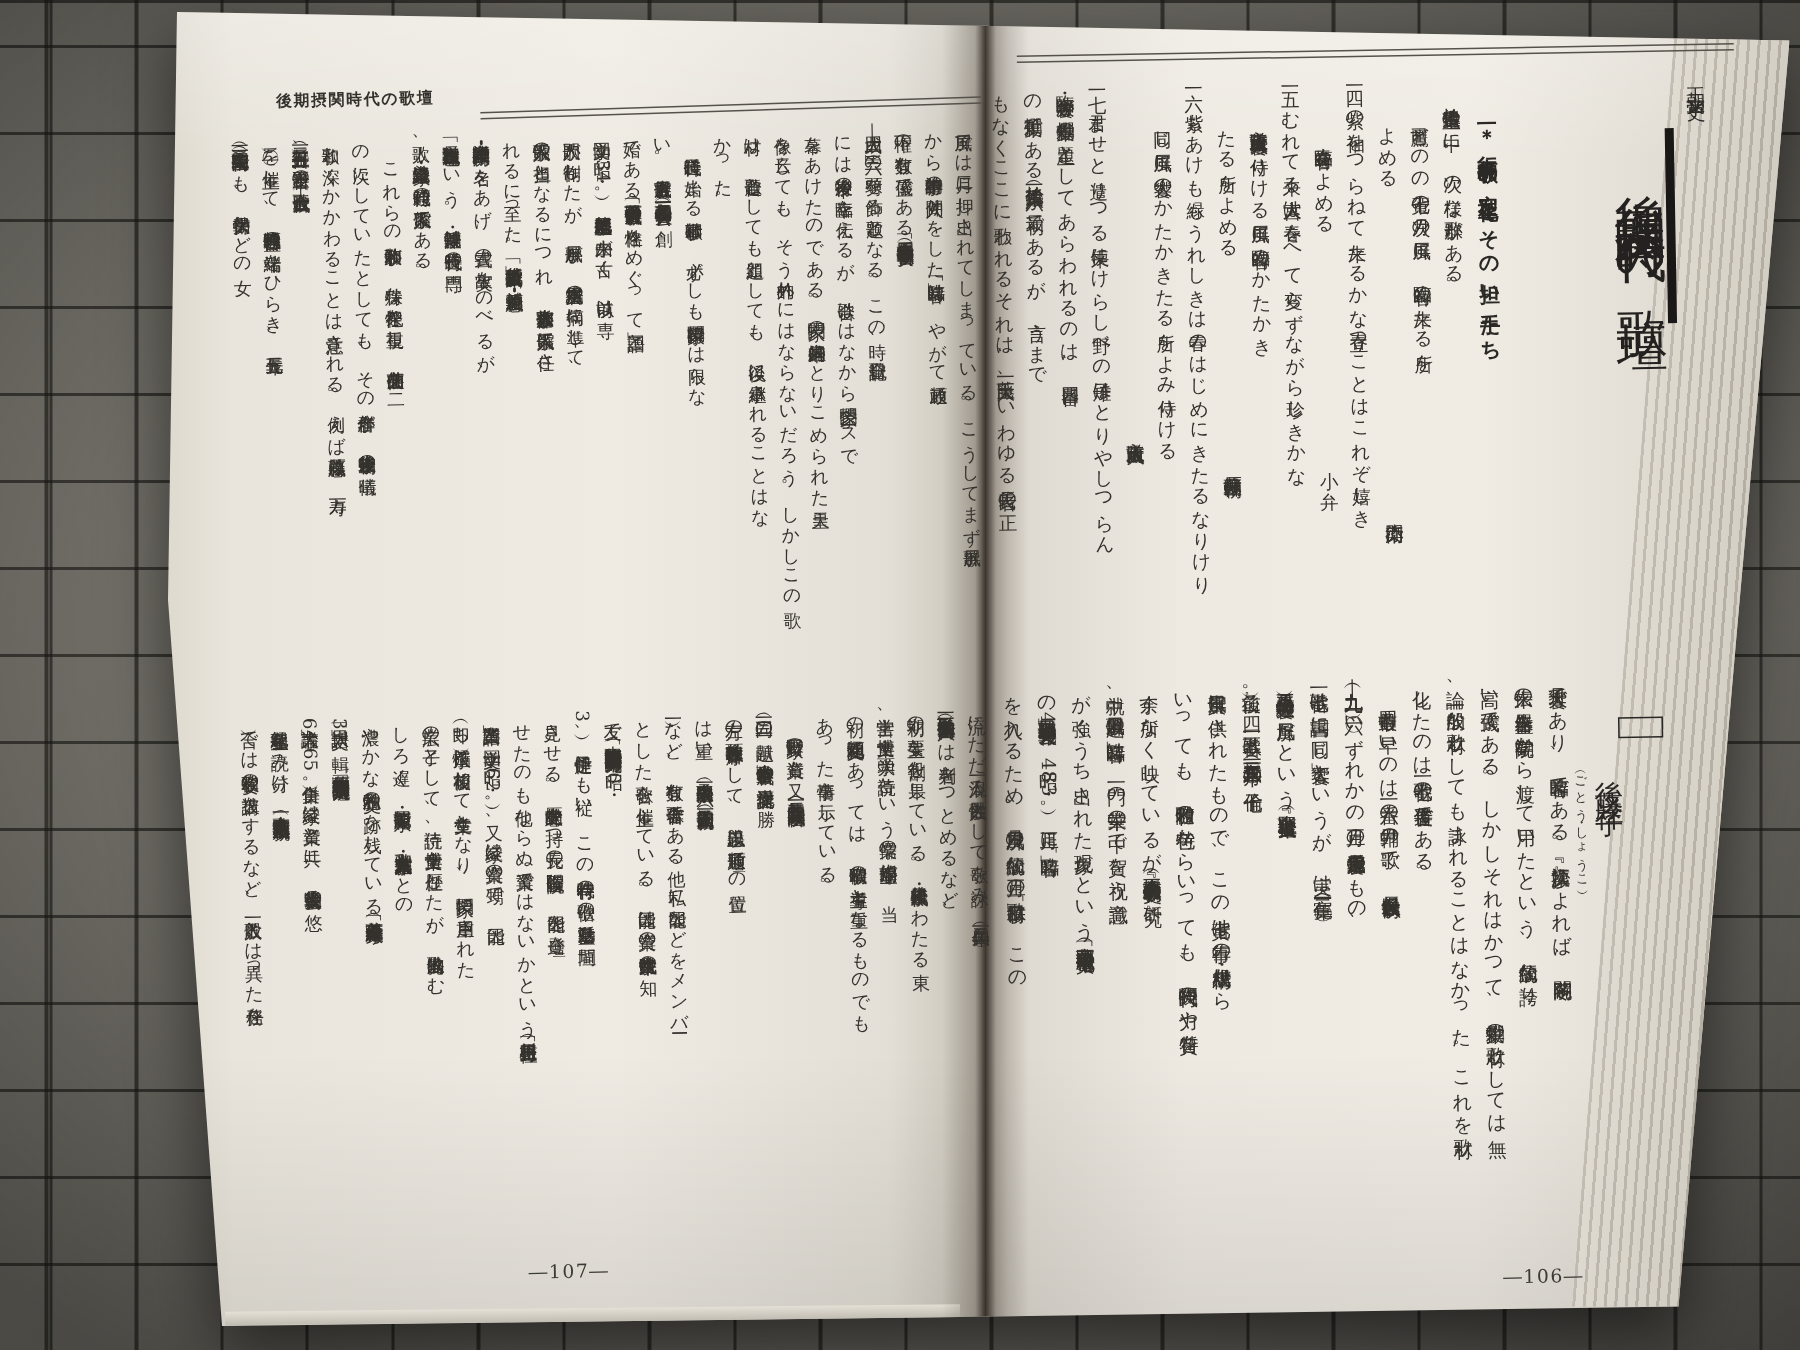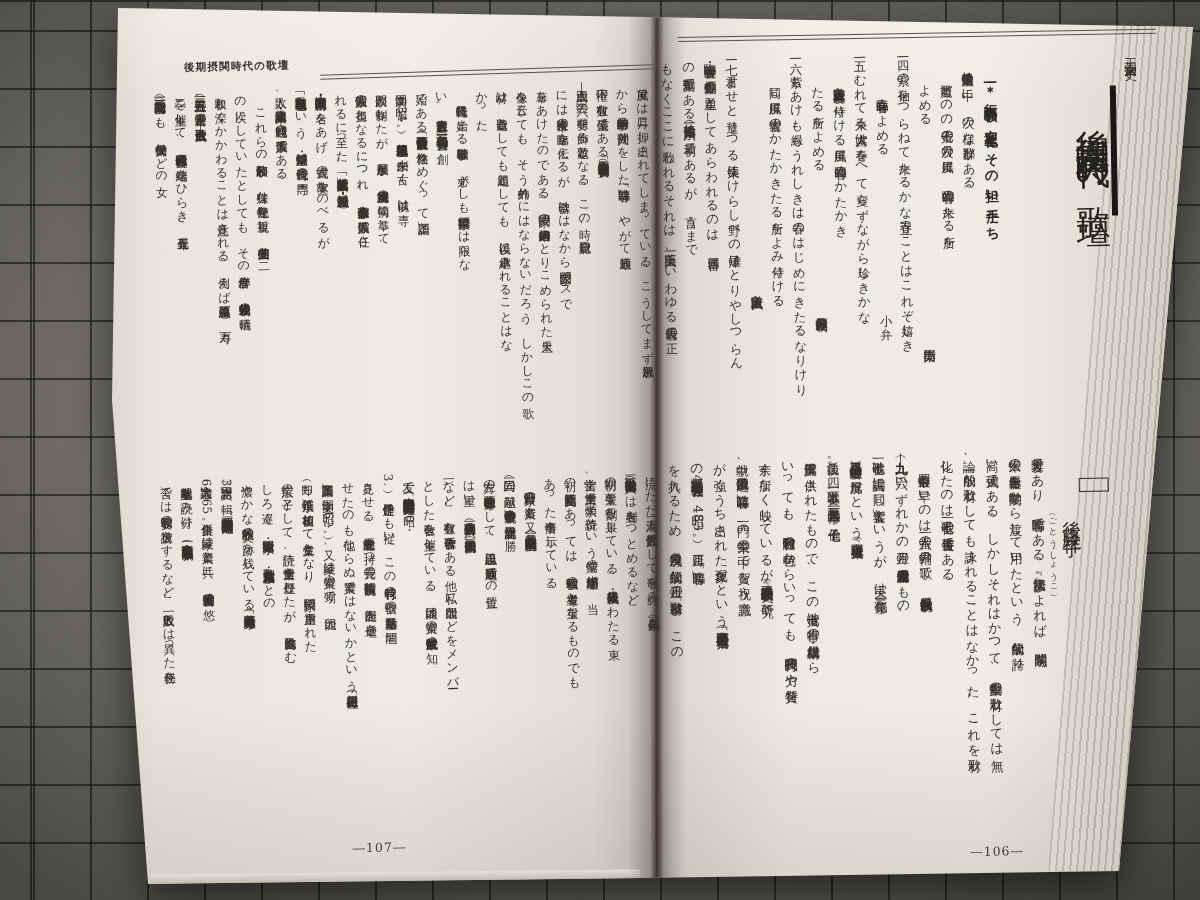--- a/index.html
+++ b/index.html
@@ -64,21 +64,21 @@
 
   .running-header{position:absolute;left:184px;top:51px;
     font-family:"DejaVu Sans","Liberation Sans",sans-serif;font-weight:700;
     font-size:10.5px;letter-spacing:1.2px;color:#33312d;}
   .dbl-rule{position:absolute;height:2.6px;border-top:1.1px solid #55524c;border-bottom:1.1px solid #55524c;}
   .lp-rule{left:320px;top:66px;width:334px;transform:rotate(-.6deg);}
   .rp-rule{left:678px;top:37px;width:478px;}
   .pagenum{position:absolute;font-size:12.5px;letter-spacing:1px;color:#3c3a36;
     font-family:"DejaVu Serif","Liberation Serif",serif;}
   .pn-left{left:336px;top:834px;}
-  .pn-right{left:956px;top:849px;}
+  .pn-right{left:988px;top:849px;}
 </style>
 </head>
 <body>
 
 <div class="mat-shade"></div>
 
 <div class="book-shadow">
   <div class="book">
     <div class="page page-left"></div>
     <div class="page page-right"></div>

